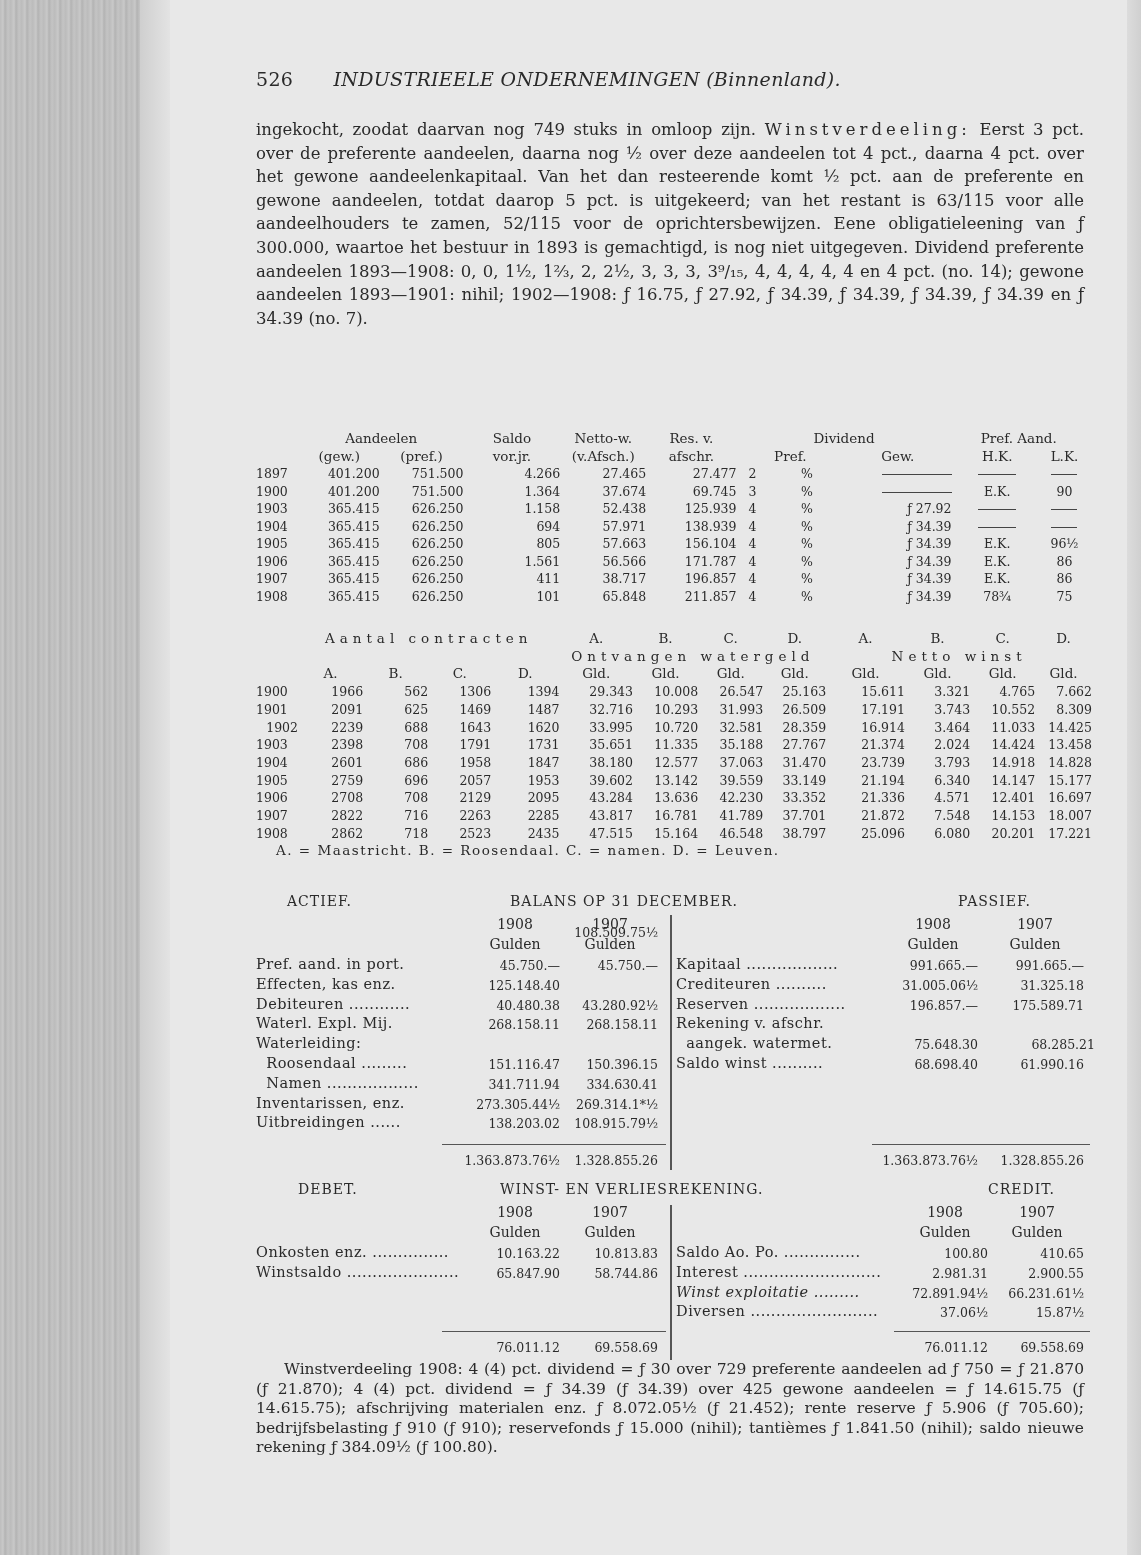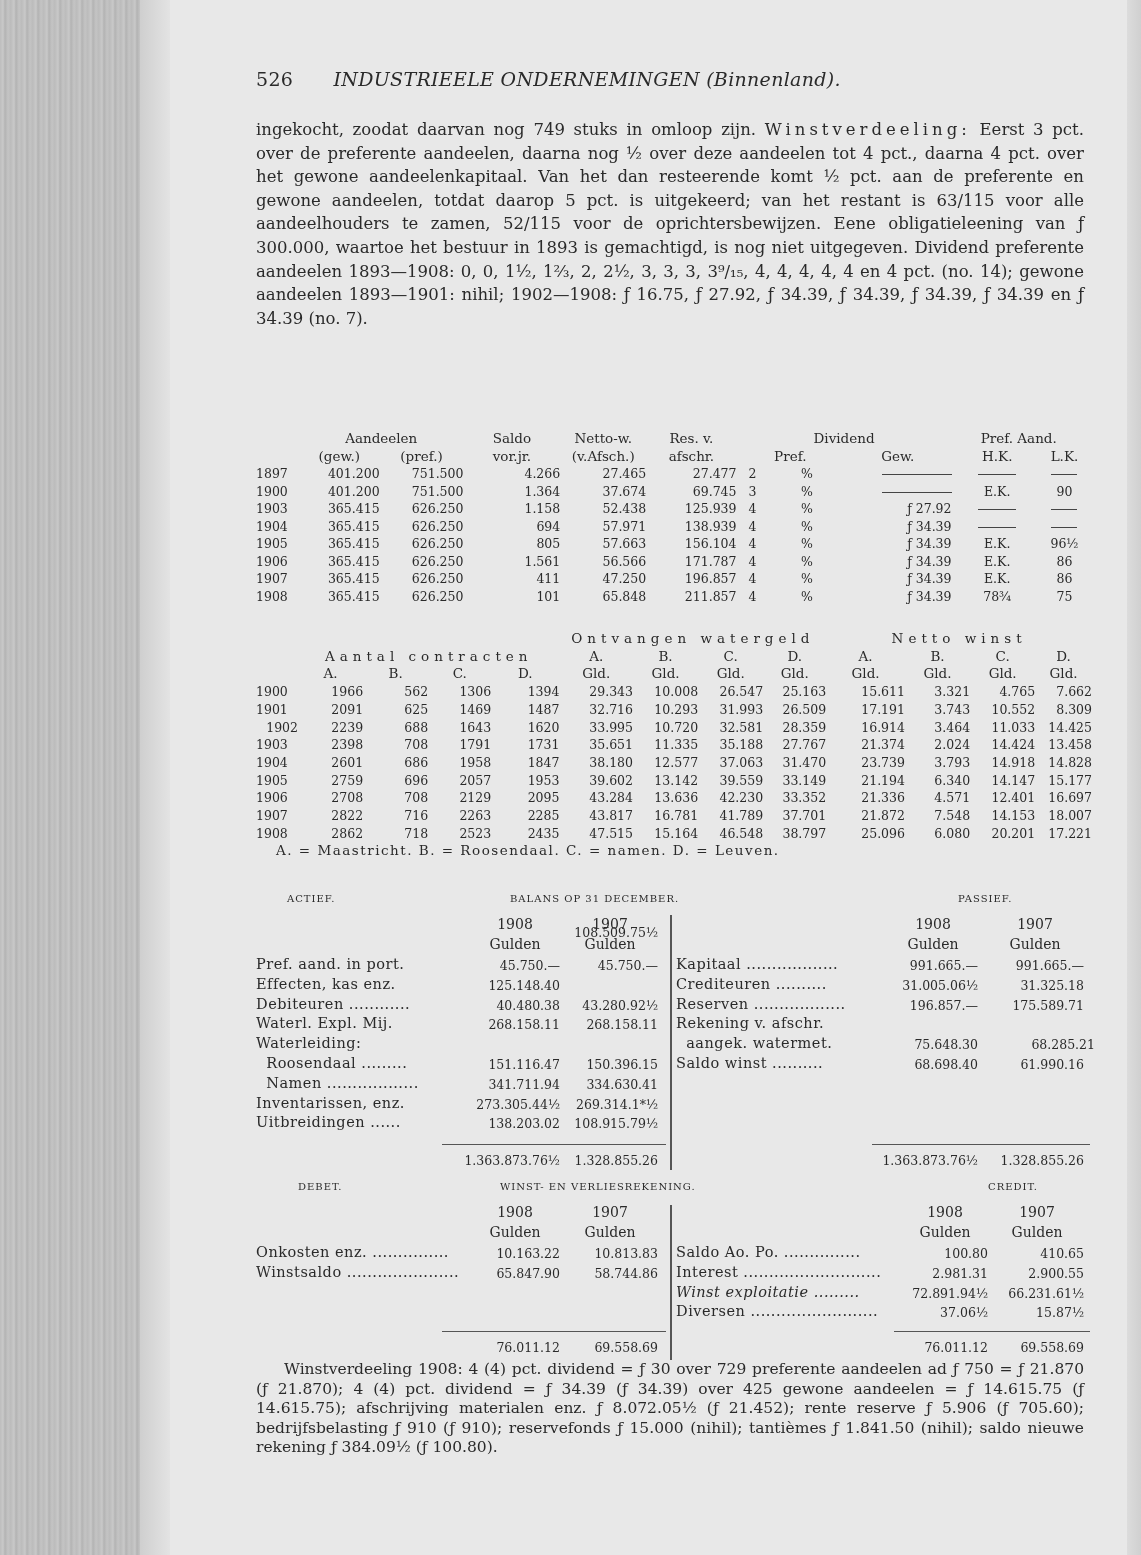--- a/index.html
+++ b/index.html
@@ -33,21 +33,21 @@
   .para .spaced { letter-spacing:4px; }
   table { border-collapse:collapse; font-size:12.5px; }
   td, th { padding:0; font-weight:normal; white-space:nowrap; }
   .t1 { position:absolute; left:86px; top:430px; width:830px; line-height:17.5px; }
   .t1 td { text-align:right; }
   .t2 { position:absolute; left:86px; top:630px; width:836px; line-height:17.7px; }
   .t2 td { text-align:right; }
   .hd { font-size:13.5px; text-align:center !important; }
   .sp { letter-spacing:5px; }
   .dash { display:inline-block; border-top:1px solid #444; vertical-align:middle; }
-  .sec-title { position:absolute; font-size:10px; letter-spacing:1px; white-space:nowrap; }
+  .sec-title { position:absolute; font-size:14px; letter-spacing:1px; white-space:nowrap; }
   .vline { position:absolute; width:1.5px; background:#555; }
   .hline { position:absolute; height:1px; background:#555; }
   .lbl { position:absolute; font-size:14.5px; white-space:nowrap; letter-spacing:0.5px; }
   .num { position:absolute; font-size:12.5px; white-space:nowrap; text-align:right; }
   .colhd { position:absolute; font-size:14px; text-align:center; white-space:nowrap; }
   .foot { position:absolute; left:86px; top:1360px; width:828px; font-size:15.5px; line-height:19.5px; text-align:justify; }
   .foot .ind { padding-left:28px; }
 </style>
 </head>
 <body>
@@ -182,21 +182,21 @@
           <td style="text-align: left;">%</td>
           <td style="text-align: right;">ƒ 34.39</td>
           <td style="text-align: center;">E.K.</td>
           <td style="text-align: center;">86</td>
         </tr>
         <tr>
           <td style="text-align: left;">1907</td>
           <td>365.415</td>
           <td>626.250</td>
           <td>411</td>
-          <td>47.250</td>
+          <td>38.717</td>
           <td>196.857</td>
           <td style="text-align: left; padding-left: 12px;">4</td>
           <td style="text-align: left;">%</td>
           <td style="text-align: right;">ƒ 34.39</td>
           <td style="text-align: center;">E.K.</td>
           <td style="text-align: center;">86</td>
         </tr>
         <tr>
           <td style="text-align: left;">1908</td>
           <td>365.415</td>
@@ -224,35 +224,35 @@
         <col style="width:62px">
         <col style="width:62px">
         <col style="width:60px">
         <col style="width:75px">
         <col style="width:62px">
         <col style="width:62px">
         <col style="width:54px">
     </colgroup>
     <tbody>
         <tr>
-      <td colspan="5"></td>
-      <td colspan="4" class="hd sp">Ontvangen watergeld</td>
-      <td colspan="4" class="hd sp">Netto winst</td>
-    </tr>
-    <tr>
       <td></td>
       <td colspan="4" class="hd sp">Aantal contracten</td>
       <td class="hd">A.</td>
       <td class="hd">B.</td>
       <td class="hd">C.</td>
       <td class="hd">D.</td>
       <td class="hd">A.</td>
       <td class="hd">B.</td>
       <td class="hd">C.</td>
       <td class="hd">D.</td>
+    </tr>
+    <tr>
+      <td colspan="5"></td>
+      <td colspan="4" class="hd sp">Ontvangen watergeld</td>
+      <td colspan="4" class="hd sp">Netto winst</td>
     </tr>
     <tr>
       <td></td>
       <td class="hd">A.</td>
       <td class="hd">B.</td>
       <td class="hd">C.</td>
       <td class="hd">D.</td>
       <td class="hd">Gld.</td>
       <td class="hd">Gld.</td>
       <td class="hd">Gld.</td>

